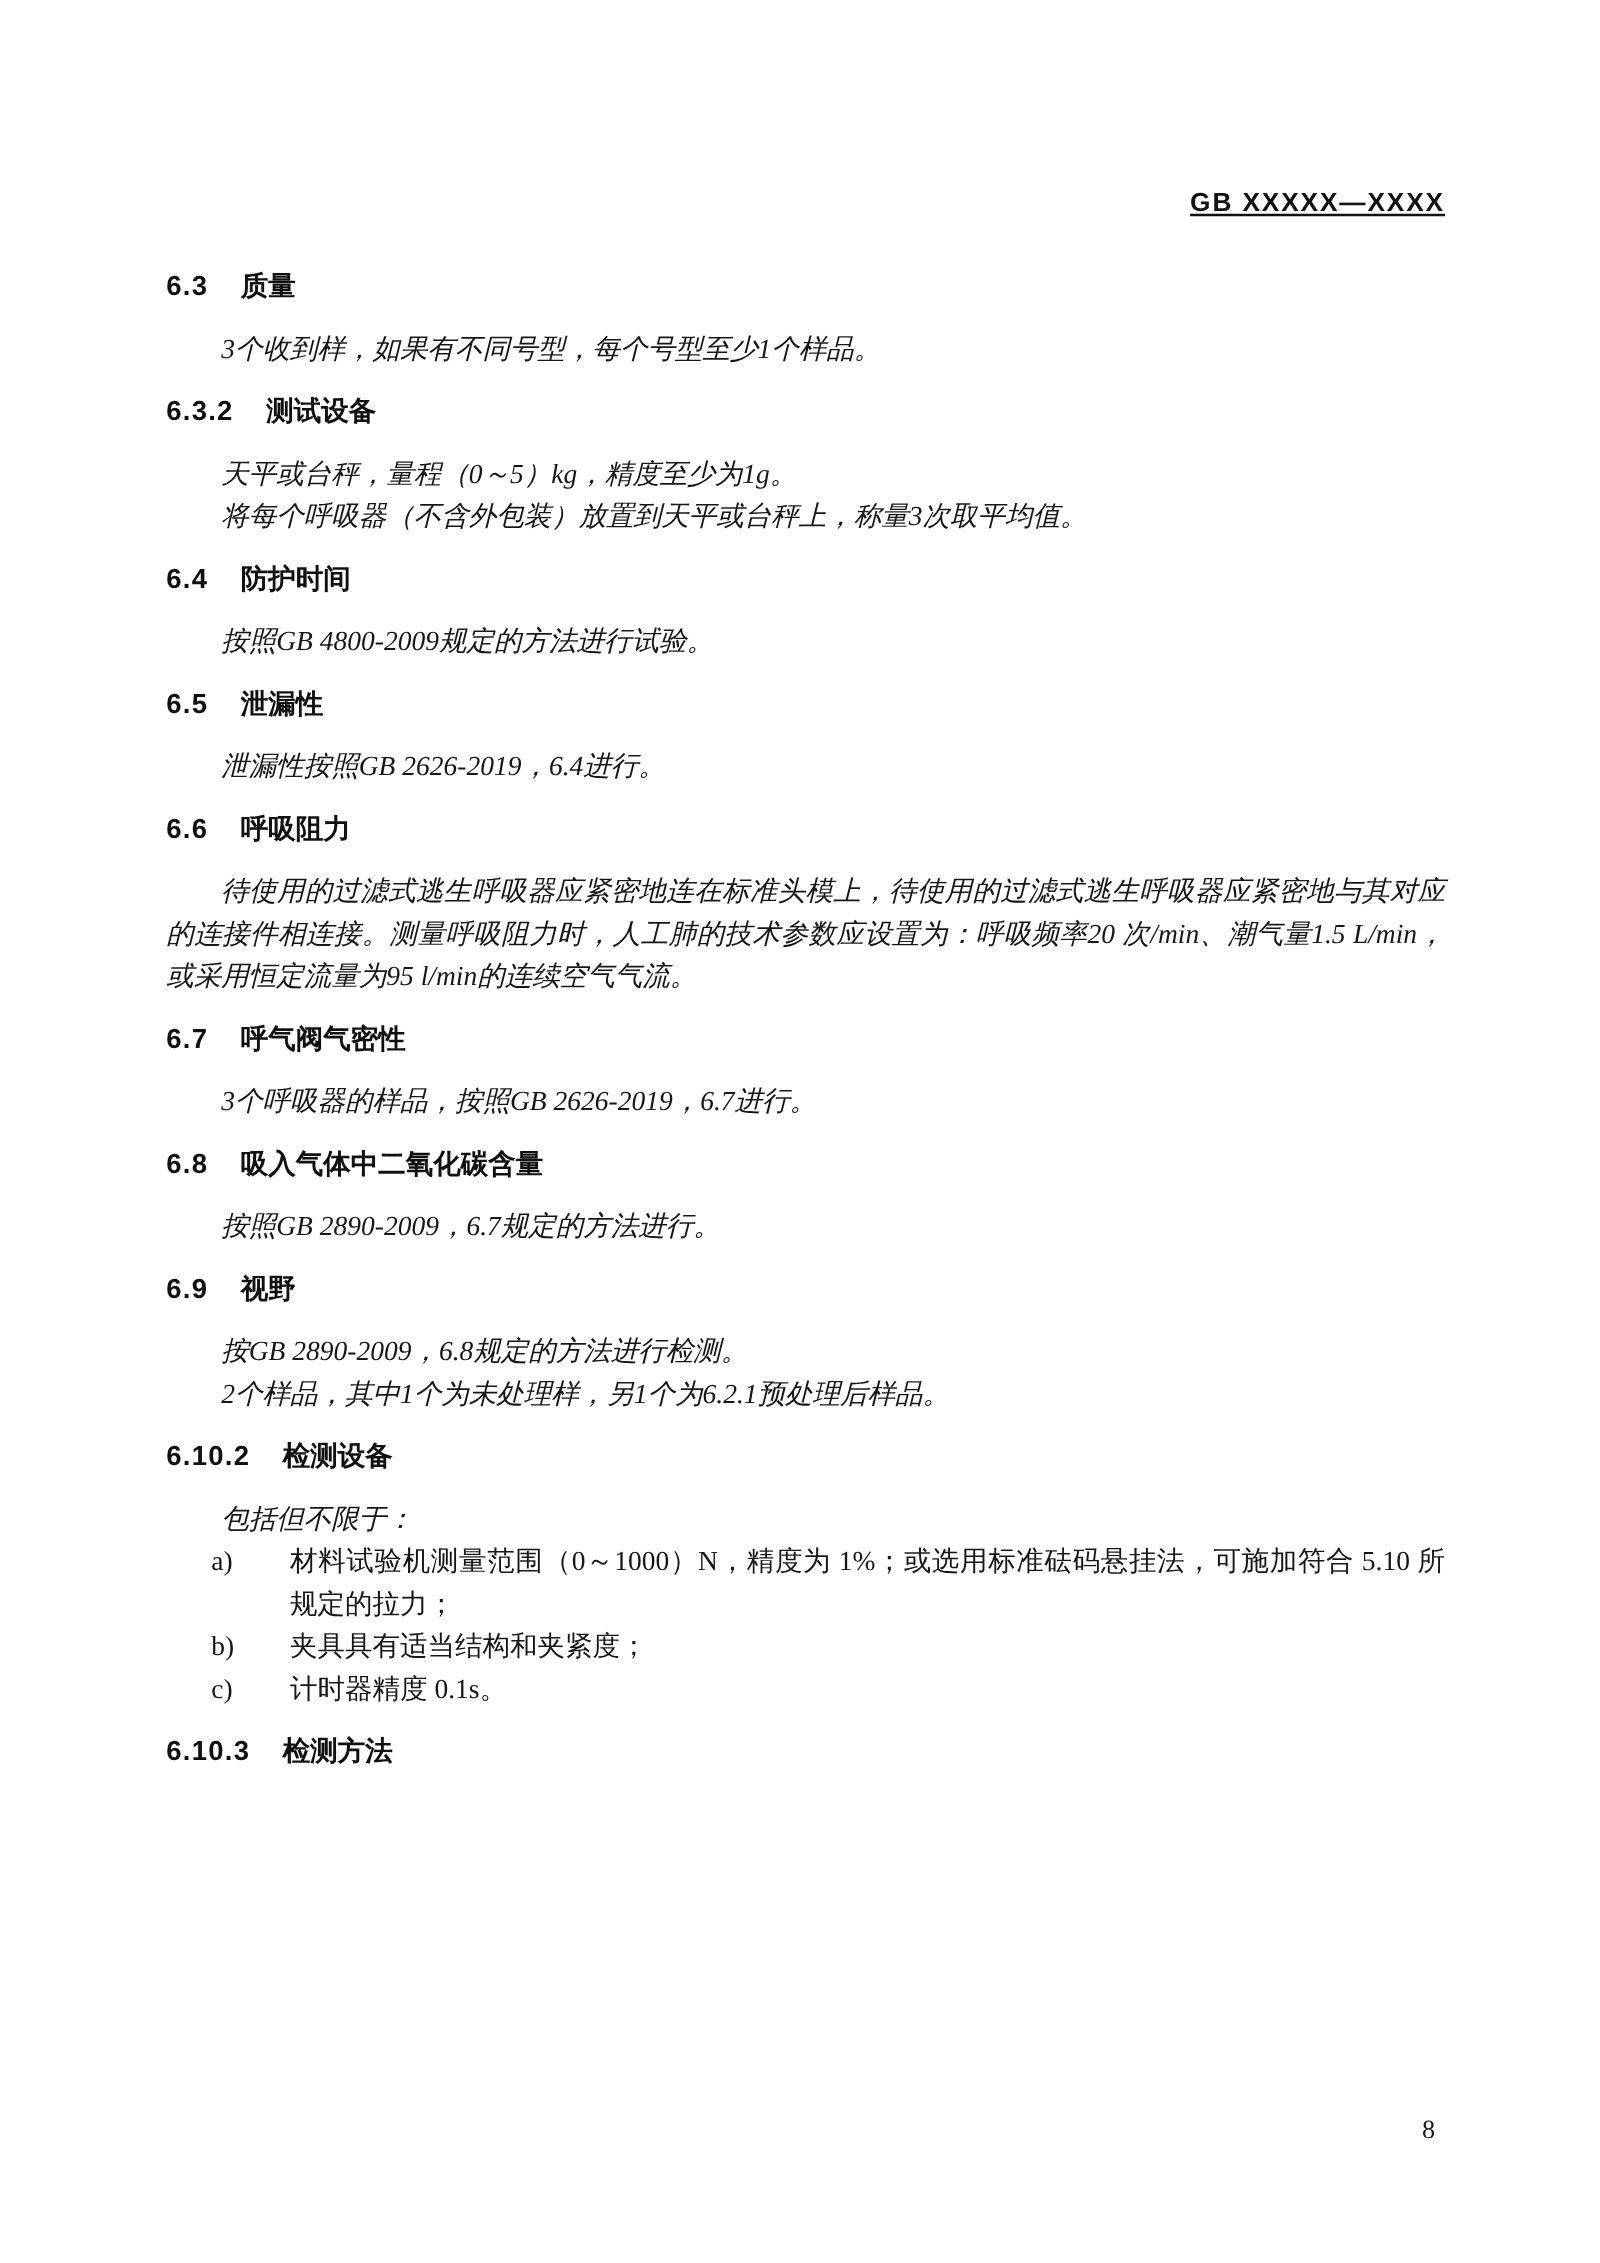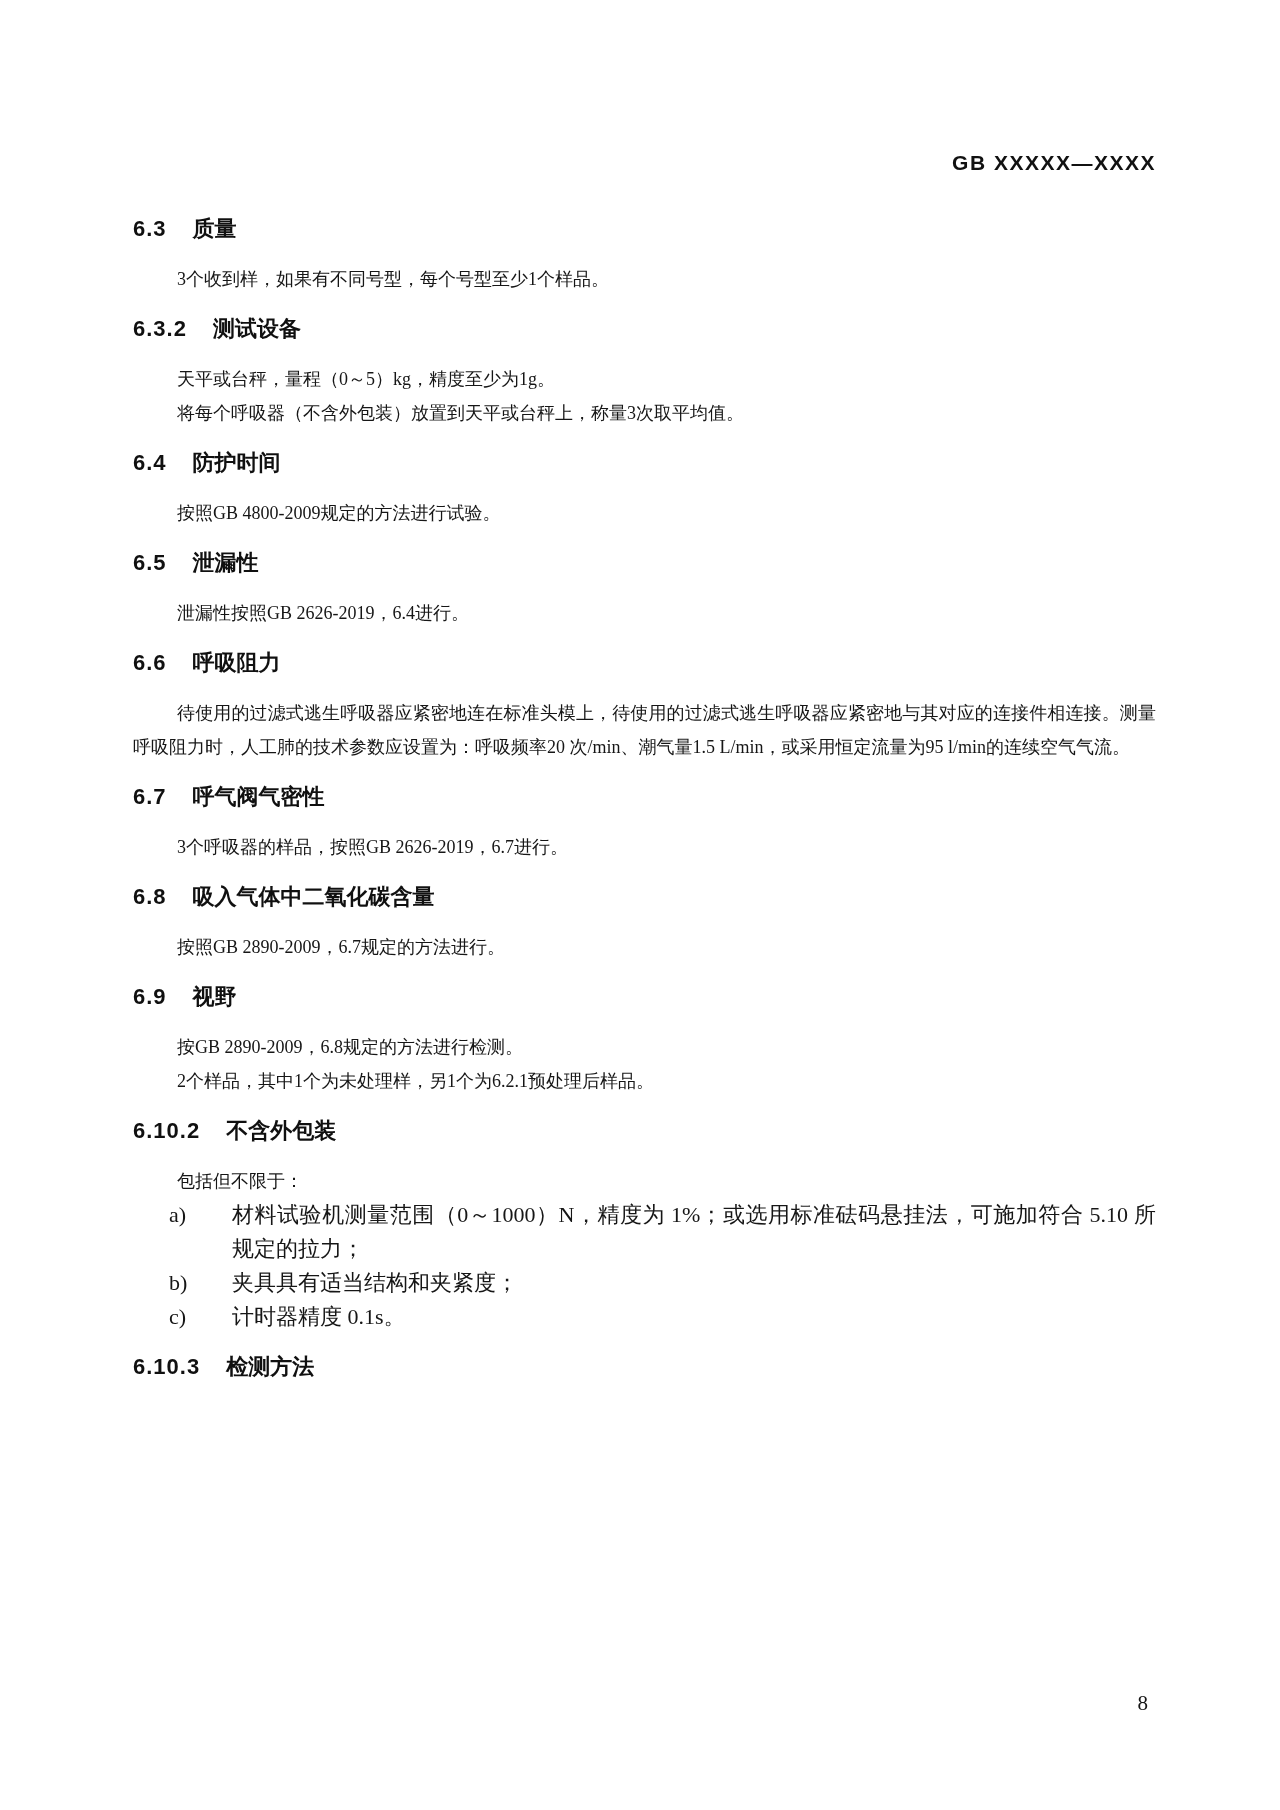--- a/index.html
+++ b/index.html
@@ -25,20 +25,21 @@
     top: 150px;
     left: 133px;
     width: 1023px;
     text-align: right;
     font-family: "Liberation Sans", sans-serif;
     font-weight: bold;
     font-size: 21px;
     letter-spacing: 1.5px;
     line-height: 26px;
     color: #111;
+    text-decoration: underline;
   }
   .content {
     position: absolute;
     top: 196px;
     left: 133px;
     width: 1023px;
   }
   .heading {
     font-family: "Liberation Sans", sans-serif;
     font-weight: bold;
@@ -49,26 +50,27 @@
     white-space: nowrap;
   }
   .heading .h-num {
     display: inline-block;
     margin-right: 26px;
     letter-spacing: 1px;
     text-align: center;
   }
   .para {
     font-family: "Liberation Serif", serif;
-    font-size: 18px;
+    font-size: 22px;
     line-height: 34px;
     margin-top: 16px;
     text-indent: 44px;
     text-align: justify;
     color: #161616;
+    font-style: italic;
   }
   .para + .para { margin-top: 0; }
   .list-item {
     font-family: "Liberation Serif", serif;
     font-size: 22px;
     line-height: 34px;
     margin-top: 0;
     position: relative;
     padding-left: 99px;
     text-align: justify;
@@ -109,21 +111,21 @@
       <div class="para">泄漏性按照GB 2626-2019，6.4进行。</div>
       <div class="heading"><span class="h-num">6.6</span><span class="h-title">呼吸阻力</span></div>
       <div class="para">待使用的过滤式逃生呼吸器应紧密地连在标准头模上，待使用的过滤式逃生呼吸器应紧密地与其对应的连接件相连接。测量呼吸阻力时，人工肺的技术参数应设置为：呼吸频率20 次/min、潮气量1.5 L/min，或采用恒定流量为95 l/min的连续空气气流。</div>
       <div class="heading"><span class="h-num">6.7</span><span class="h-title">呼气阀气密性</span></div>
       <div class="para">3个呼吸器的样品，按照GB 2626-2019，6.7进行。</div>
       <div class="heading"><span class="h-num">6.8</span><span class="h-title">吸入气体中二氧化碳含量</span></div>
       <div class="para">按照GB 2890-2009，6.7规定的方法进行。</div>
       <div class="heading"><span class="h-num">6.9</span><span class="h-title">视野</span></div>
       <div class="para">按GB 2890-2009，6.8规定的方法进行检测。</div>
       <div class="para">2个样品，其中1个为未处理样，另1个为6.2.1预处理后样品。</div>
-      <div class="heading"><span class="h-num">6.10.2</span><span class="h-title">不含外包装</span></div>
+      <div class="heading"><span class="h-num">6.10.2</span><span class="h-title">检测设备</span></div>
       <div class="para">包括但不限于：</div>
       <div class="list-item"><span class="li-marker">a)</span><span>材料试验机测量范围（0～1000）N，精度为 1%；或选用标准砝码悬挂法，可施加符合 5.10 所规定的拉力；</span></div>
       <div class="list-item"><span class="li-marker">b)</span><span>夹具具有适当结构和夹紧度；</span></div>
       <div class="list-item"><span class="li-marker">c)</span><span>计时器精度 0.1s。</span></div>
       <div class="heading"><span class="h-num">6.10.3</span><span class="h-title">检测方法</span></div>
     </div>
 
   <div class="page-number">8</div>
 </div>
 

